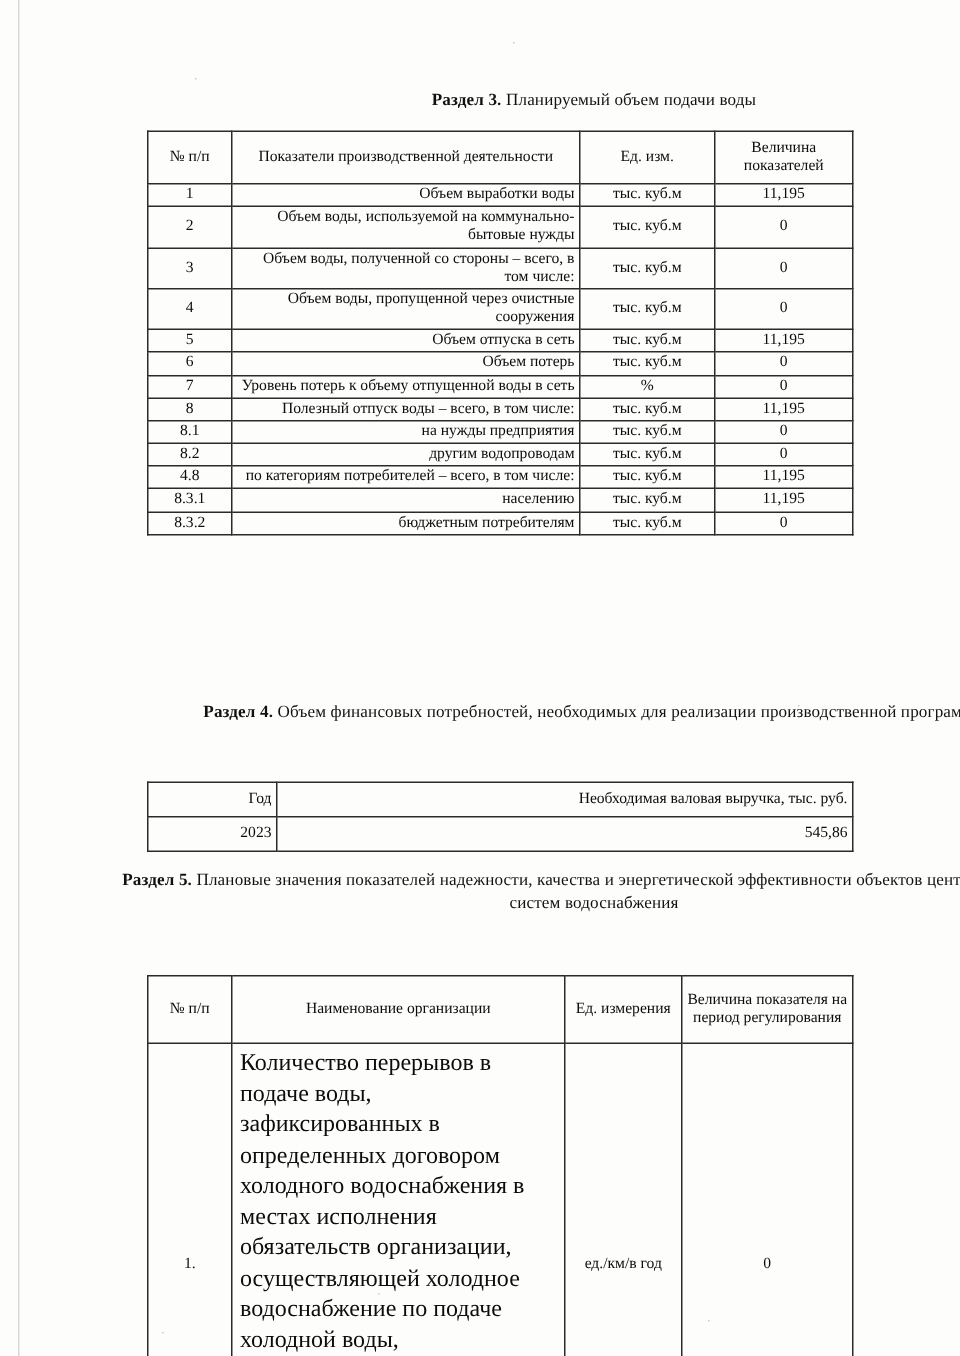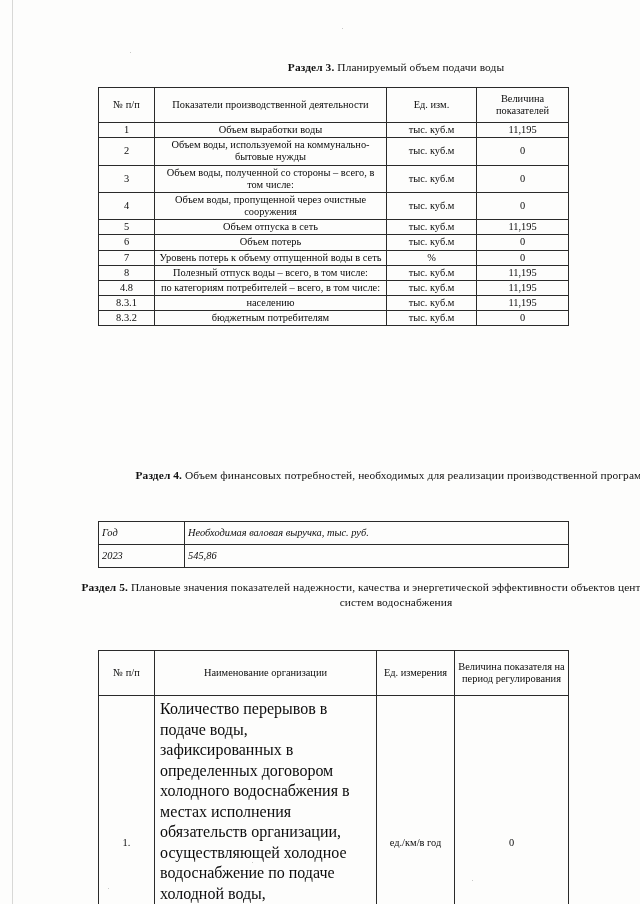--- a/index.html
+++ b/index.html
@@ -56,21 +56,21 @@
     background: transparent;
   }
   table.doc td, table.doc th {
     border: 1px solid #2a2a2a;
     padding: 1px 3px;
     vertical-align: middle;
     font-weight: normal;
     line-height: 1.17;
   }
   .c-center { text-align: center; }
-  .c-left   { text-align: center; padding-left: 5px; }
+  .c-left   { text-align: right; padding-left: 5px; }
 
   
   #table3 {
     position: absolute;
     left: 86px;
     top: 87px;
     width: 470px;
   }
   #table3 col.c1 { width: 56px; }
   #table3 col.c2 { width: 232px; }
@@ -80,21 +80,21 @@
 
   
   #table4 {
     position: absolute;
     left: 86px;
     top: 521px;
     width: 470px;
   }
   #table4 col.c1 { width: 86px; }
   #table4 col.c2 { width: 384px; }
-  #table4 td { height: 20px; text-align: left; font-style: italic; }
+  #table4 td { height: 20px; text-align: right; }
 
   
   #table5 {
     position: absolute;
     left: 86px;
     top: 650px;
     width: 470px;
   }
   #table5 col.c1 { width: 56px; }
   #table5 col.c2 { width: 222px; }
@@ -191,20 +191,32 @@
         <td class="c-center">%</td>
         <td class="c-center">0</td>
       </tr>
       <tr>
         <td class="c-center">8</td>
         <td class="c-left">Полезный отпуск воды – всего, в том числе:</td>
         <td class="c-center">тыс. куб.м</td>
         <td class="c-center">11,195</td>
       </tr>
       <tr>
+        <td class="c-center">8.1</td>
+        <td class="c-left">на нужды предприятия</td>
+        <td class="c-center">тыс. куб.м</td>
+        <td class="c-center">0</td>
+      </tr>
+      <tr>
+        <td class="c-center">8.2</td>
+        <td class="c-left">другим водопроводам</td>
+        <td class="c-center">тыс. куб.м</td>
+        <td class="c-center">0</td>
+      </tr>
+      <tr>
         <td class="c-center">4.8</td>
         <td class="c-left">по категориям потребителей – всего, в том числе:</td>
         <td class="c-center">тыс. куб.м</td>
         <td class="c-center">11,195</td>
       </tr>
       <tr>
         <td class="c-center">8.3.1</td>
         <td class="c-left">населению</td>
         <td class="c-center">тыс. куб.м</td>
         <td class="c-center">11,195</td>

